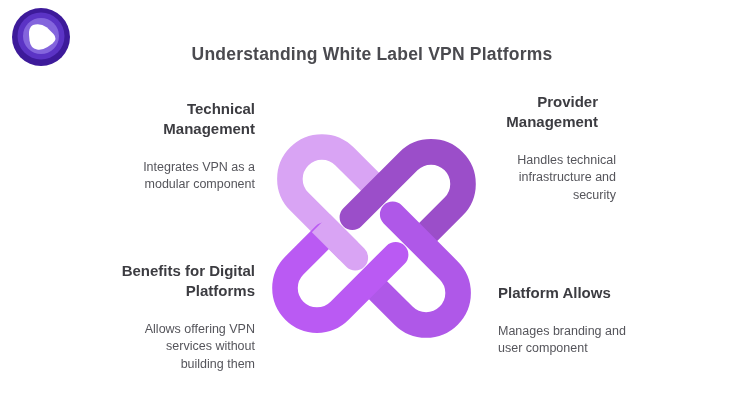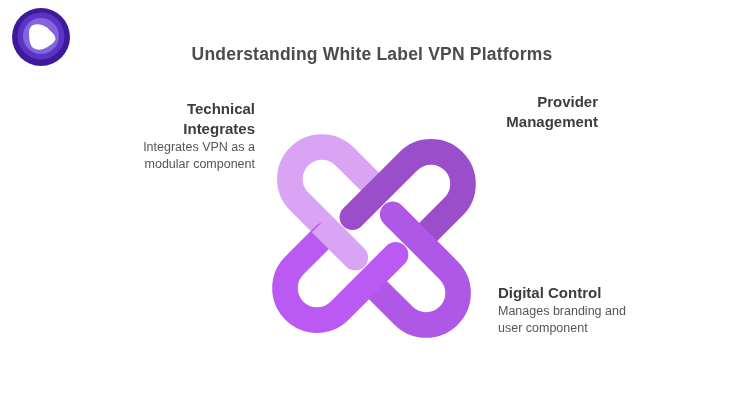--- a/index.html
+++ b/index.html
@@ -18,21 +18,21 @@
     position:absolute;left:0;right:0;top:44px;text-align:center;padding-left:4px;
     font-size:17.5px;font-weight:700;color:#4a4a4f;letter-spacing:.2px;
   }
 
   
   .knot{position:absolute;left:256px;top:118px;width:236px;height:236px;}
 
   
   .block{position:absolute;}
   .block .h{font-size:15px;font-weight:700;line-height:1.32;color:#3c3c41;}
-  .block .b{font-size:12.5px;line-height:1.4;color:#55555b;margin-top:0;}
+  .block .b{font-size:12.5px;line-height:1.4;color:#55555b;margin-top:20px;}
   .align-r{text-align:right;}
   .align-l{text-align:left;}
 
   .tl{right:485px;top:99px;width:170px;}
   .tl .h{max-width:100px;margin-left:auto;}
   .tl .b{max-width:126px;margin-left:auto;}
 
   .tr{left:498px;top:92px;width:160px;text-align:right;}
   .tr .h{max-width:100px;}
   .tr .b{max-width:118px;}
@@ -63,27 +63,32 @@
     <g fill="none" stroke-width="26" stroke-linecap="round" stroke-linejoin="round">
       <path d="M 101 142 L 44 85 A 32.5 32.5 0 1 1 90 39 L 121 70" stroke="#d9a4f4"></path>
       <path d="M 98 101 L 155 44 A 32.5 32.5 0 1 1 201 90 L 170 121" stroke="#9b4ec9"></path>
       <path d="M 139 98 L 196 155 A 32.5 32.5 0 1 1 150 201 L 119 170" stroke="#af58e8"></path>
       <path d="M 142 139 L 85 196 A 32.5 32.5 0 1 1 39 150 L 70 119" stroke="#ba5af3"></path>
       <path stroke-linecap="butt" d="M 66 107 L 94 135" stroke="#d9a4f4"></path>
     </g>
   </svg>
 
   <div class="block tl align-r">
-    <div class="h">Technical Integrates</div>
+    <div class="h">Technical Management</div>
     <div class="b">Integrates VPN as a modular component</div>
   </div>
 
   <div class="block tr align-l">
     <div class="h">Provider Management</div>
+    <div class="b">Handles technical infrastructure and security</div>
   </div>
 
+  <div class="block bl align-r">
+    <div class="h">Benefits for Digital Platforms</div>
+    <div class="b">Allows offering VPN services without building them</div>
+  </div>
 
   <div class="block br align-l">
-    <div class="h">Digital Control</div>
+    <div class="h">Platform Allows</div>
     <div class="b">Manages branding and user component</div>
   </div>
 
 </div>
 
 </body></html>

